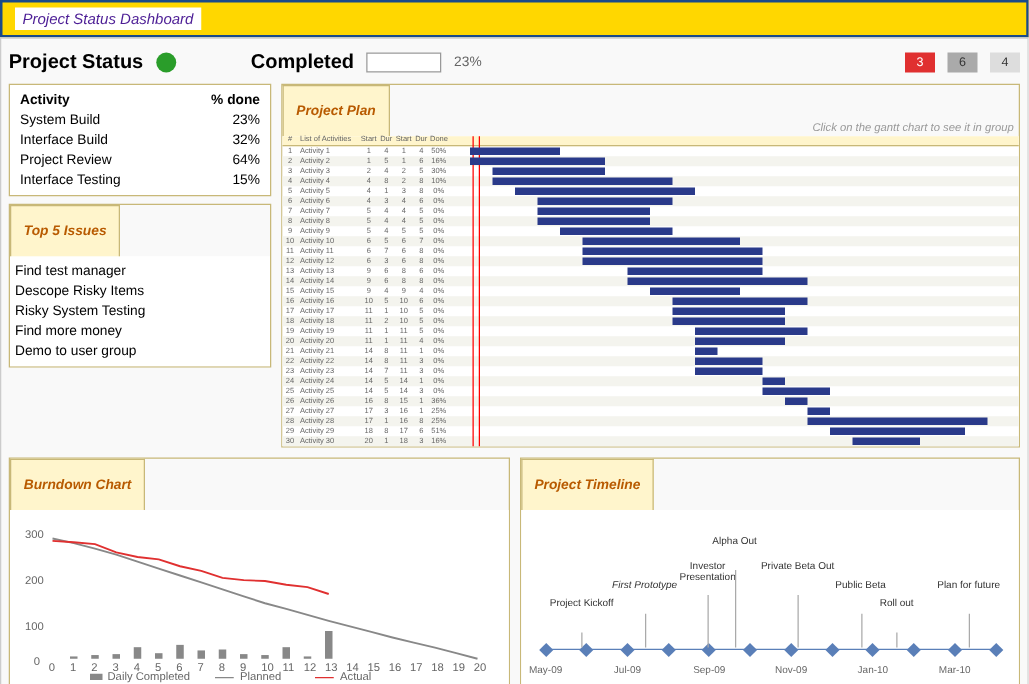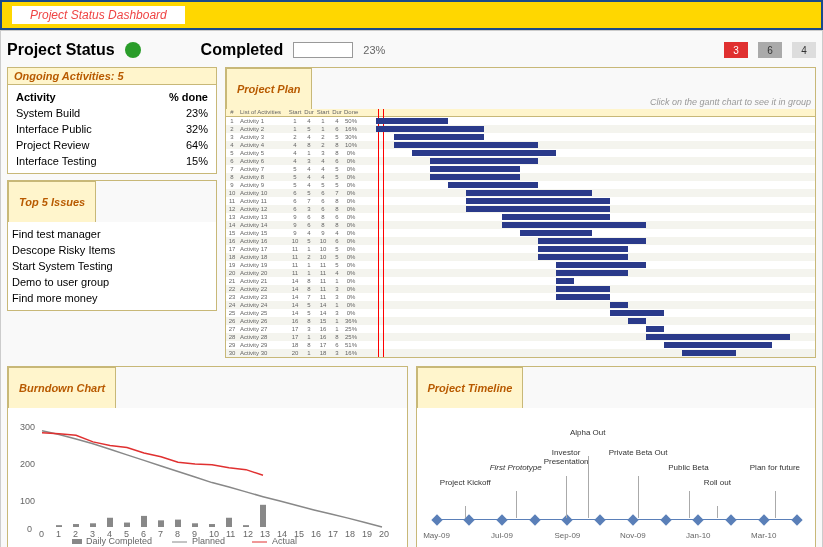--- a/index.html
+++ b/index.html
@@ -1,19 +1,19 @@
 <!DOCTYPE html>
 <html><head>
 <meta charset="utf-8">
 <style>
 * { box-sizing: border-box; margin: 0; padding: 0; }
 body { font-family: Arial, sans-serif; background: #fff; width: 823px; }
 .title-bar { background: #ffd700; border: 2px solid #1a4a8a; padding: 4px 10px; display: flex; justify-content: space-between; align-items: center; }
 .title-bar .title { color: #1a4a8a; font-weight: bold; font-size: 20px; font-style: italic; }
-.title-bar .sub { color: #ef4444; font-style: italic; font-size: 12px; background: #fff; padding: 2px 18px; }
+.title-bar .sub { color: #4c1d95; font-style: italic; font-size: 12px; background: #fff; padding: 2px 6px; }
 .main { background: #f9f9f9; border: 1px solid #ccc; padding: 6px; }
 .status-row { display: flex; align-items: center; gap: 10px; padding: 4px 0 8px 0; }
 .status-row .label { font-weight: bold; font-size: 16px; }
 .circle { width: 16px; height: 16px; border-radius: 50%; background: #2a9d2a; display: inline-block; }
 .progress-bar { width: 60px; height: 16px; border: 1px solid #999; position: relative; background: #fff; }
 .progress-fill { background: #5a7fb8; height: 100%; }
 .issue-box { width: 24px; height: 16px; display: inline-flex; align-items: center; justify-content: center; font-size: 10px; color: #fff; }
 .issue-red { background: #e03030; }
 .issue-gray { background: #aaa; color: #333; }
 .issue-light { background: #ddd; color: #333; }
@@ -66,55 +66,54 @@
     <span style="font-size:11px;color:#666">23%</span>
     <span style="flex:1"></span>
     <span class="issue-box issue-red">3</span>
     <span class="issue-box issue-gray">6</span>
     <span class="issue-box issue-light">4</span>
   </div>
 
   <div class="grid">
     <div>
       <div class="panel">
-        <div class="ongoing-header">Ongoing Activities: 5</div>
         <div class="panel-body">
           <div class="act-row head">
               <span>Activity</span>
               <span>% done</span>
             </div>
           <div id="ongoing-rows">
               <div class="act-row">
                 <span>System Build</span>
                 <span>23%</span>
               </div>
               <div class="act-row">
-                <span>Interface Public</span>
+                <span>Interface Build</span>
                 <span>32%</span>
               </div>
               <div class="act-row">
                 <span>Project Review</span>
                 <span>64%</span>
               </div>
               <div class="act-row">
                 <span>Interface Testing</span>
                 <span>15%</span>
               </div>
             </div>
         </div>
       </div>
       <div style="height:6px"></div>
       <div class="panel">
         <div class="tab">Top 5 Issues</div>
         <div class="panel-body issues-list" id="issues-rows">
             <div>Find test manager</div>
             <div>Descope Risky Items</div>
-            <div>Start System Testing</div>
+            <div>Risky System Testing</div>
+            <div>Find more money</div>
             <div>Demo to user group</div>
-            <div>Find more money</div>
           </div>
       </div>
     </div>
 
     <div class="panel">
       <div style="display:flex;justify-content:space-between;align-items:flex-end">
         <div class="tab">Project Plan</div>
         <div class="hint">Click on the gantt chart to see it in group</div>
       </div>
       <div class="panel-body gantt" id="gantt" style="padding:0;position:relative">

